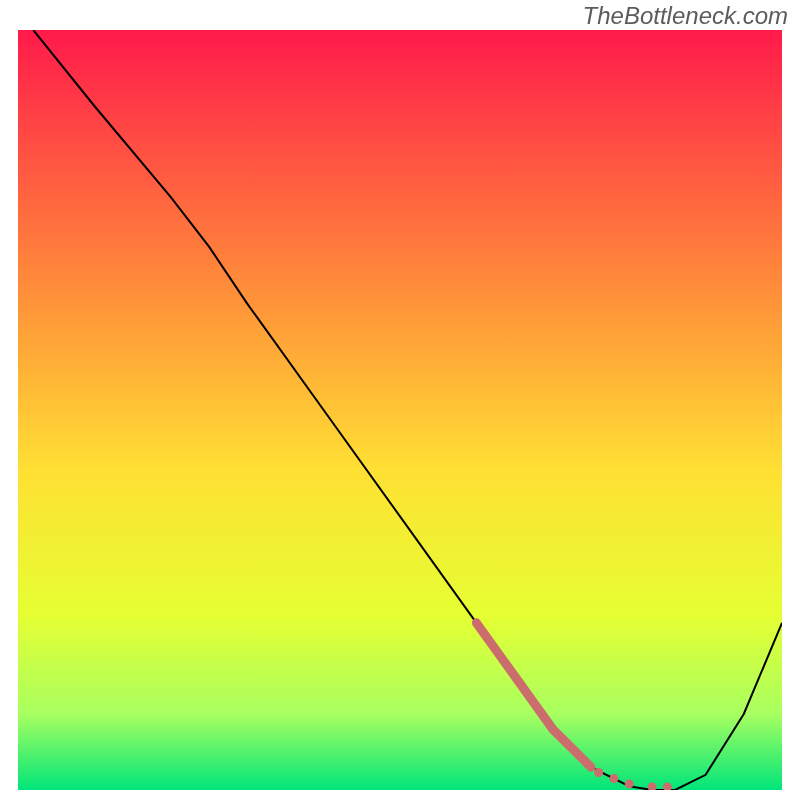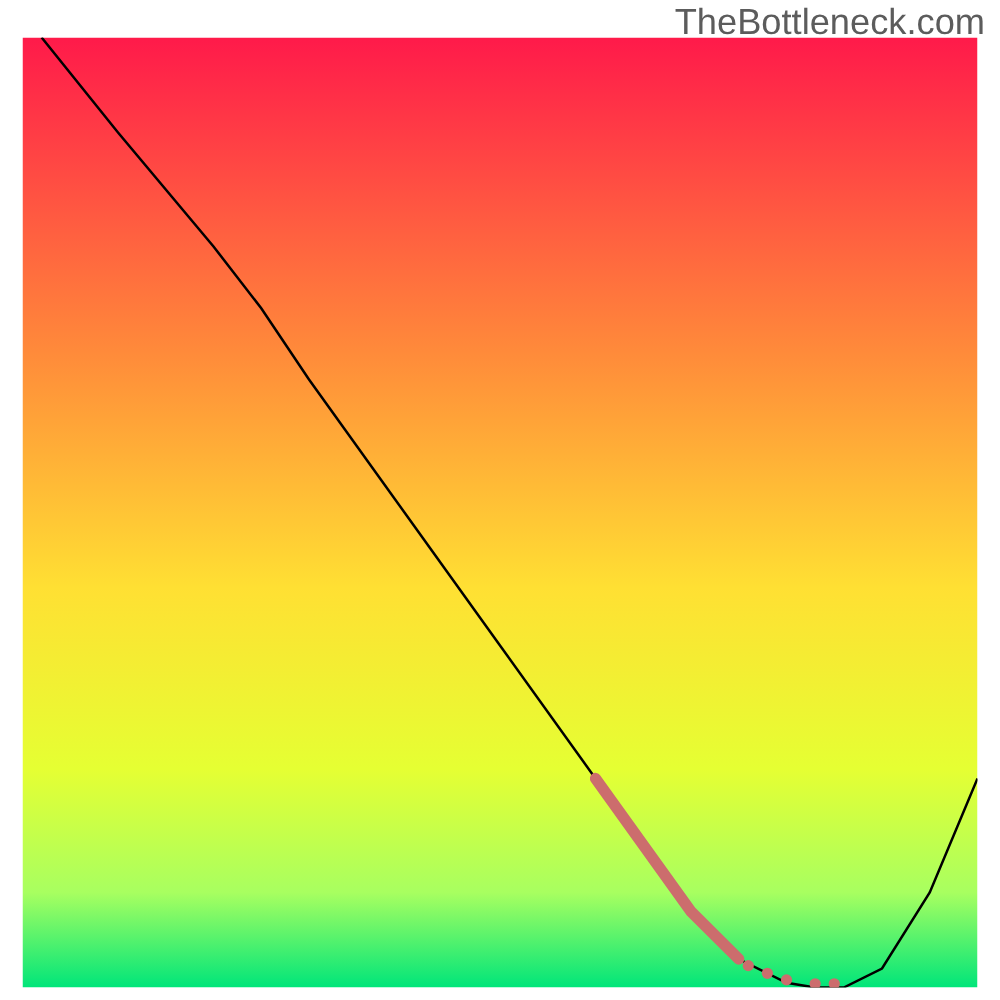--- a/index.html
+++ b/index.html
@@ -12,23 +12,24 @@
   }
   .frame {
     position: relative;
     width: 800px;
     height: 800px;
   }
   .attribution {
     position: absolute;
     top: 2px;
     right: 12px;
-    font-size: 29px;
+    font-size: 24px;
     font-weight: 400;
     color: #5c5c5c;
+    font-style: italic;
   }
   .plot {
     position: absolute;
     left: 18px;
     top: 30px;
     width: 764px;
     height: 760px;
   }
   svg {
     display: block;

